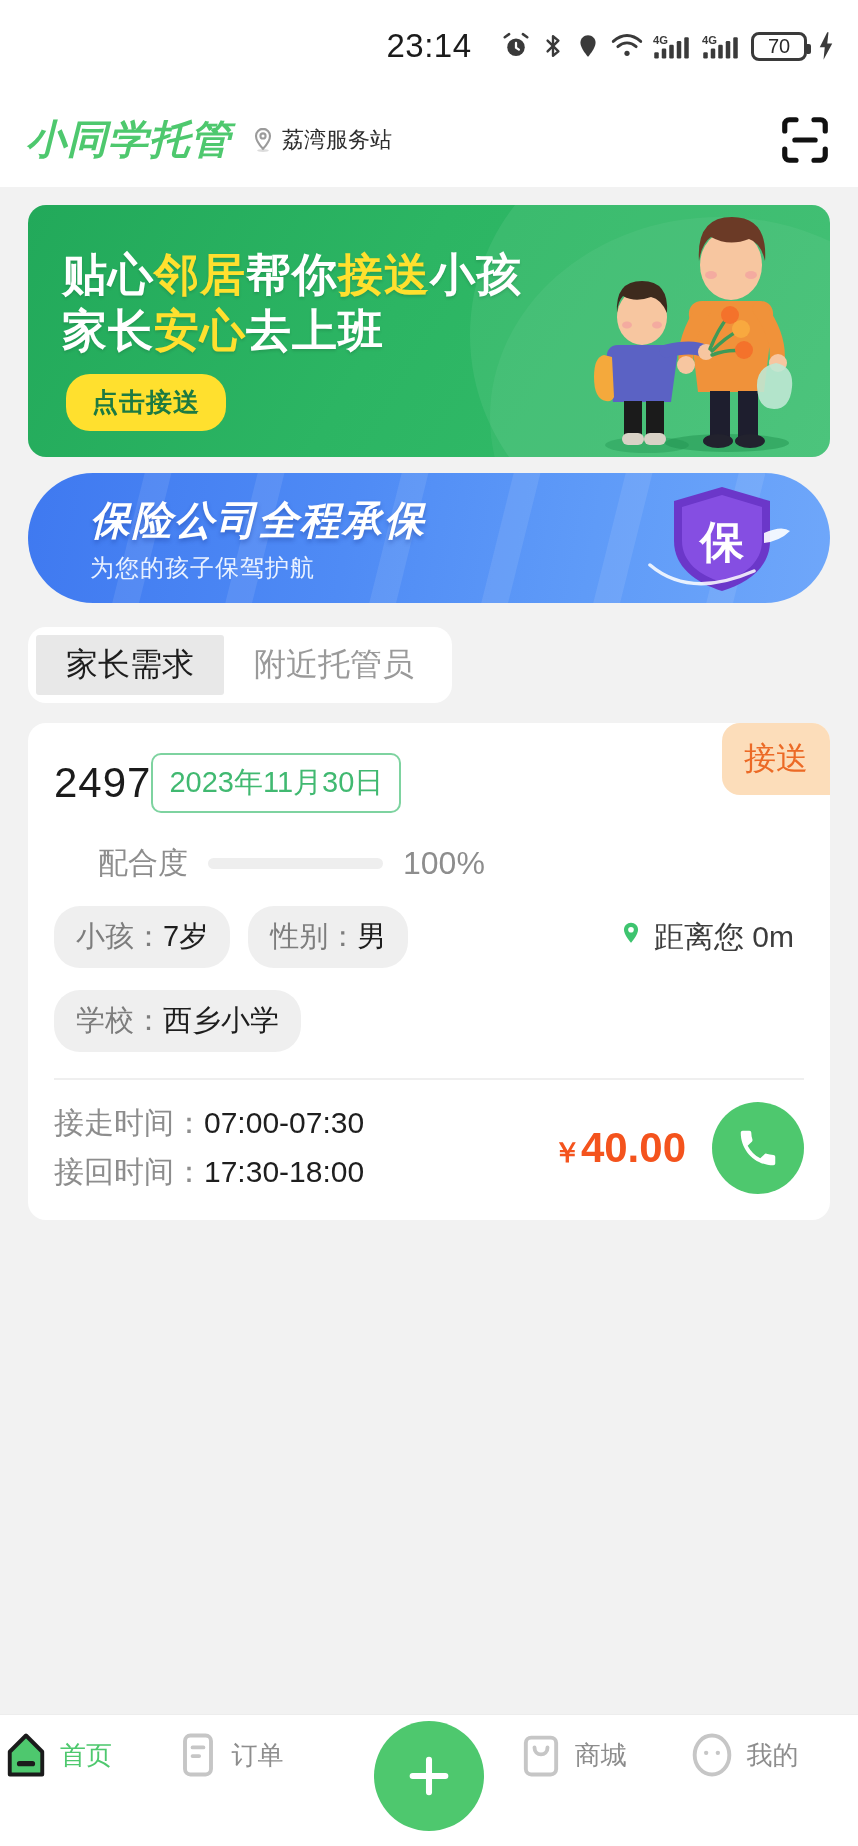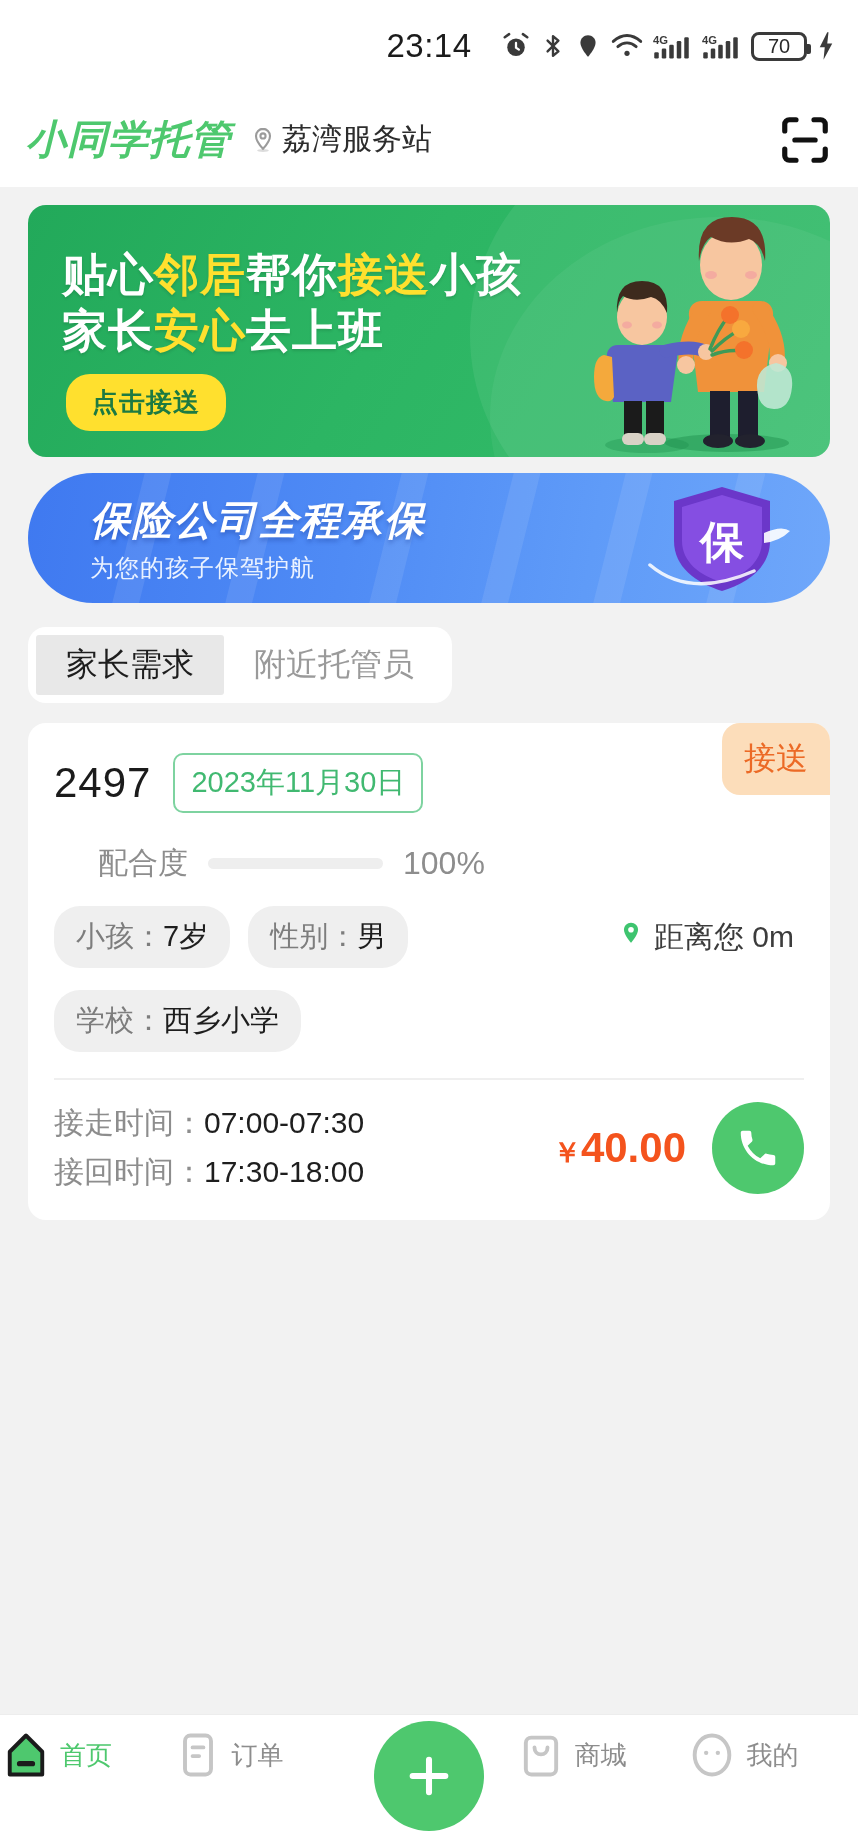--- a/index.html
+++ b/index.html
@@ -33,21 +33,21 @@
   
   .appbar {
     height: 95px; background: #ffffff; flex: none;
     display: flex; align-items: center; padding: 0 26px; gap: 18px;
   }
   .brand {
     font-size: 40px; font-weight: bold; color: #4ec86e;
     font-style: italic; letter-spacing: 1px; white-space: nowrap;
   }
   .station { display: flex; align-items: center; gap: 5px; }
-  .station-name { font-size: 30px; color: #2d2d2d; white-space: nowrap; }
+  .station-name { font-size: 22px; color: #2d2d2d; white-space: nowrap; }
   .appbar-spacer { flex: 1; }
   .scan-btn { width: 54px; height: 54px; position: relative; }
 
   
   .content { flex: 1; overflow: hidden; padding: 0 0 0 0; }
 
   
   .hero {
     margin: 18px 28px 0 28px; height: 252px; border-radius: 18px;
     background: linear-gradient(120deg, #22a95a 0%, #2cb563 45%, #35bd6b 100%);
@@ -105,21 +105,21 @@
 
   
   .card {
     margin: 20px 28px 0 28px; background: #ffffff; border-radius: 18px;
     position: relative; padding: 30px 26px 26px 26px;
   }
   .badge {
     position: absolute; right: 0; top: 0; background: #fcddba; color: #ec6a26;
     font-size: 32px; padding: 14px 22px; border-radius: 18px 18px 0 18px;
   }
-  .card-head { display: flex; align-items: center; gap: 22px; }
+  .card-head { display: flex; align-items: center; }
   .order-id { font-size: 42px; color: #1b1b1b; letter-spacing: 1px; }
   .date-chip {
     border: 2px solid #7ed3a0; color: #41b971; border-radius: 10px;
     padding: 8px 16px; font-size: 29px; white-space: nowrap;
   }
   .coop-row { display: flex; align-items: center; gap: 20px; margin-top: 30px; margin-left: 44px; }
   .coop-label { font-size: 30px; color: #8d8d8d; }
   .coop-track { width: 175px; height: 11px; background: #eee; border-radius: 6px; overflow: hidden; }
   .coop-fill { height: 100%; background: #f2dd4a; border-radius: 6px; }
   .coop-val { font-size: 32px; color: #8d8d8d; }

